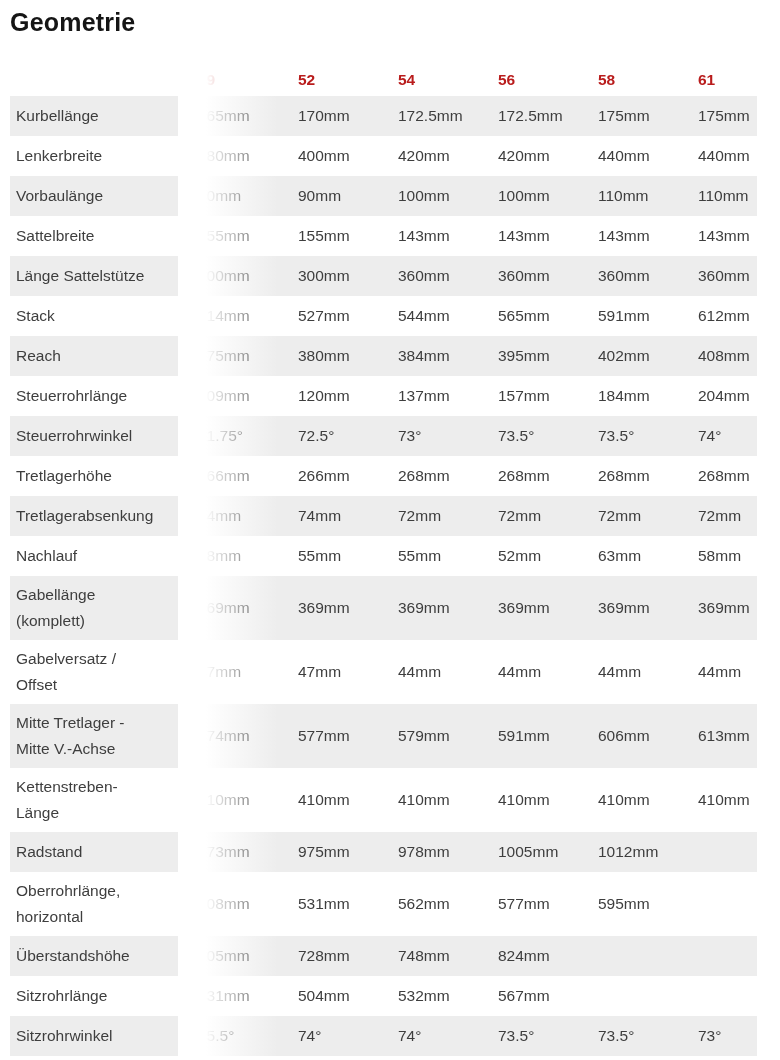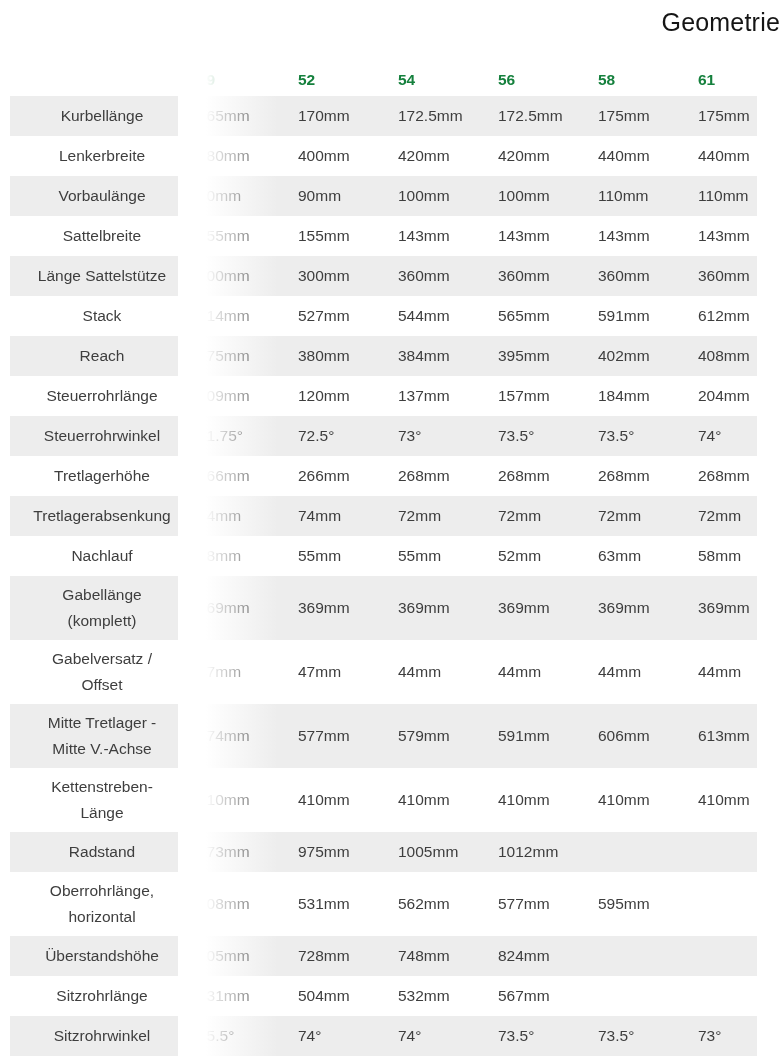--- a/index.html
+++ b/index.html
@@ -10,62 +10,60 @@
   }
   .page {
     width: 780px;
     height: 1060px;
     overflow: hidden;
     position: relative;
   }
   .page-title {
     margin: 8px 0 0 10px;
     font-size: 25px;
-    font-weight: 400;
+    font-weight: 700;
     letter-spacing: 0.2px;
     color: #151515;
-    text-align: right;
   }
   .geo-table {
     position: relative;
     margin: 21px 0 0 10px;
     width: 747px;
     overflow: hidden;
   }
   .t-row, .t-header-row {
     display: flex;
     align-items: center;
     width: 773px;
   }
   .t-header-row { height: 38px; margin-bottom: 0; padding-top: 6px; }
   .t-row { min-height: 40px; }
   .t-body .t-row:nth-child(odd) { background: #ededed; }
   .label-cell {
     flex: 0 0 173px;
-    padding: 6px 4px 6px 15px;
+    padding: 6px 4px 6px 6px;
     font-size: 15.5px;
     line-height: 26px;
     color: #3e3e3e;
     white-space: pre;
-    text-align: center;
   }
   .value-cell {
     flex: 0 0 100px;
     padding: 6px 4px 6px 15px;
     font-size: 15.5px;
     line-height: 26px;
     color: #3e3e3e;
     white-space: nowrap;
   }
   .header-cell {
     flex: 0 0 100px;
     padding-left: 15px;
     font-size: 15.5px;
     font-weight: 700;
-    color: #15803d;
+    color: #b91c1c;
   }
   .header-label-spacer { flex: 0 0 173px; }
   .scroll-fade {
     position: absolute;
     left: 168px;
     top: 0;
     bottom: 0;
     width: 100px;
     pointer-events: none;
     background: linear-gradient(to right,
@@ -239,20 +237,21 @@
           <div class="value-cell">410mm</div>
           <div class="value-cell">410mm</div>
           <div class="value-cell">410mm</div>
           <div class="value-cell">410mm</div>
           <div class="value-cell">410mm</div>
         </div>
         <div class="t-row">
     <div class="label-cell">Radstand</div>
   <div class="value-cell">973mm</div>
           <div class="value-cell">975mm</div>
+          <div class="value-cell">978mm</div>
           <div class="value-cell">1005mm</div>
           <div class="value-cell">1012mm</div>
         </div>
         <div class="t-row">
     <div class="label-cell">Oberrohrlänge,
 horizontal</div>
   <div class="value-cell">508mm</div>
           <div class="value-cell">531mm</div>
           <div class="value-cell">562mm</div>
           <div class="value-cell">577mm</div>

